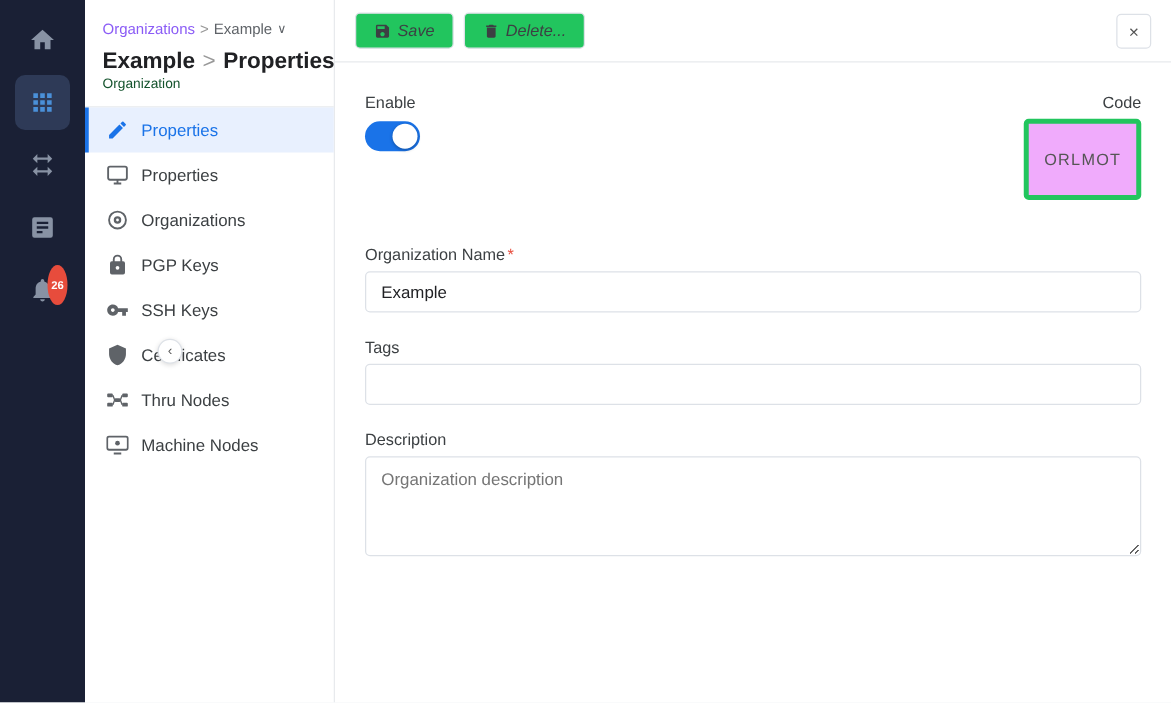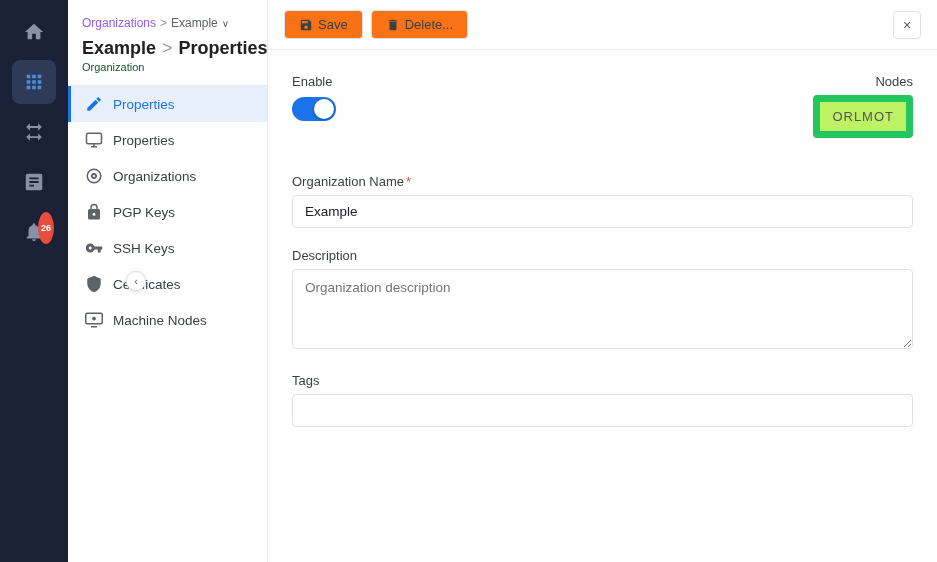--- a/index.html
+++ b/index.html
@@ -113,24 +113,25 @@
       display: flex; align-items: center; gap: 8px;
       padding: 10px 16px;
       border-bottom: 1px solid #e8eaed;
       background: white;
     }
     .toolbar-btn {
       display: flex; align-items: center; gap: 5px;
       padding: 6px 14px;
       border: 1px solid #dde1e7;
       border-radius: 4px;
-      background: #f97316;
+      background: #22c55e;
       font-size: 13px;
       color: #3c4043;
       cursor: pointer;
+      font-style: italic;
     }
     .close-btn {
       margin-left: auto;
       width: 28px; height: 28px;
       border: 1px solid #dde1e7;
       border-radius: 4px;
       background: white;
       display: flex; align-items: center; justify-content: center;
       cursor: pointer;
       font-size: 14px; color: #555;
@@ -160,22 +161,22 @@
     }
     .toggle-thumb {
       position: absolute; top: 2px; right: 2px;
       width: 20px; height: 20px; background: white;
       border-radius: 50%;
       box-shadow: 0 1px 3px rgba(0,0,0,0.3);
     }
     .code-area { text-align: right; }
     .code-label { font-size: 13px; color: #3c4043; font-weight: 500; margin-bottom: 6px; }
     .code-value {
-      background: #bef264; border: 7px solid #22c55e;
-      padding: 7px 12px; border-radius: 4px;
+      background: #f0abfc; border: 4px solid #22c55e;
+      padding: 21px 12px; border-radius: 4px;
       font-size: 13px; color: #555; letter-spacing: 1px;
     }
 
     .form-group { margin-bottom: 20px; }
     .form-label {
       font-size: 13px; color: #3c4043; font-weight: 400; margin-bottom: 6px; display: block;
     }
     .required { color: #e74c3c; margin-left: 2px; }
     .form-input {
       width: 100%; padding: 8px 12px;
@@ -278,20 +279,34 @@
       <svg class="nav-icon" viewBox="0 0 24 24" fill="#5f6368">
           <path d="M12.65 10A5.99 5.99 0 0 0 7 6c-3.31 0-6 2.69-6 6s2.69 6 6 6a5.99 5.99 0 0 0 5.65-4H17v4h4v-4h2v-4H12.65zM7 14c-1.1 0-2-.9-2-2s.9-2 2-2 2 .9 2 2-.9 2-2 2z"></path>
         </svg>
       <span>SSH Keys</span>
     </div>
     <div class="nav-item">
       <svg class="nav-icon" viewBox="0 0 24 24" fill="#5f6368">
           <path d="M12 1L3 5v6c0 5.55 3.84 10.74 9 12 5.16-1.26 9-6.45 9-12V5l-9-4z"></path>
         </svg>
       <span>Certificates</span>
+    </div>
+    <div class="nav-item">
+      <svg class="nav-icon" viewBox="0 0 24 24" fill="#5f6368">
+          <rect x="1" y="5" width="6" height="4" rx="1" fill="#5f6368"></rect>
+          <rect x="17" y="5" width="6" height="4" rx="1" fill="#5f6368"></rect>
+          <rect x="1" y="15" width="6" height="4" rx="1" fill="#5f6368"></rect>
+          <rect x="17" y="15" width="6" height="4" rx="1" fill="#5f6368"></rect>
+          <rect x="9" y="10" width="6" height="4" rx="1" fill="#5f6368"></rect>
+          <line x1="7" y1="7" x2="9" y2="12" stroke="#5f6368" stroke-width="1.5"></line>
+          <line x1="7" y1="17" x2="9" y2="12" stroke="#5f6368" stroke-width="1.5"></line>
+          <line x1="15" y1="12" x2="17" y2="7" stroke="#5f6368" stroke-width="1.5"></line>
+          <line x1="15" y1="12" x2="17" y2="17" stroke="#5f6368" stroke-width="1.5"></line>
+        </svg>
+      <span>Thru Nodes</span>
     </div>
     <div class="nav-item">
       <svg class="nav-icon" viewBox="0 0 24 24" fill="#5f6368">
           <rect x="1" y="3" width="22" height="14" rx="2" fill="none" stroke="#5f6368" stroke-width="2"></rect>
           <path d="M8 21h8" stroke="#5f6368" stroke-width="2"></path>
           <circle cx="12" cy="10" r="2.5" fill="#5f6368"></circle>
         </svg>
       <span>Machine Nodes</span>
     </div>
   </nav>
@@ -322,35 +337,35 @@
     <div class="enable-row">
       <div class="enable-left">
         <div class="enable-label">Enable</div>
         <div class="toggle-wrapper">
           <div class="toggle-track">
             <div class="toggle-thumb"></div>
           </div>
         </div>
       </div>
       <div class="code-area">
-        <div class="code-label">Nodes</div>
+        <div class="code-label">Code</div>
         <div class="code-value">ORLMOT</div>
       </div>
     </div>
 
     <div class="form-group">
       <label class="form-label">
         <span>Organization Name</span><span class="required">*</span>
       </label>
       <input type="text" class="form-input" value="Example" style="">
     </div>
 
     <div class="form-group">
+      <label class="form-label">Tags</label>
+      <input type="text" class="form-input" value="" style="">
+    </div>
+
+    <div class="form-group">
       <label class="form-label">Description</label>
       <textarea class="form-textarea" placeholder="Organization description" style=""></textarea>
     </div>
-
-    <div class="form-group">
-      <label class="form-label">Tags</label>
-      <input type="text" class="form-input" value="" style="">
-    </div>
   </div>
 </div>
 
 </body></html>

